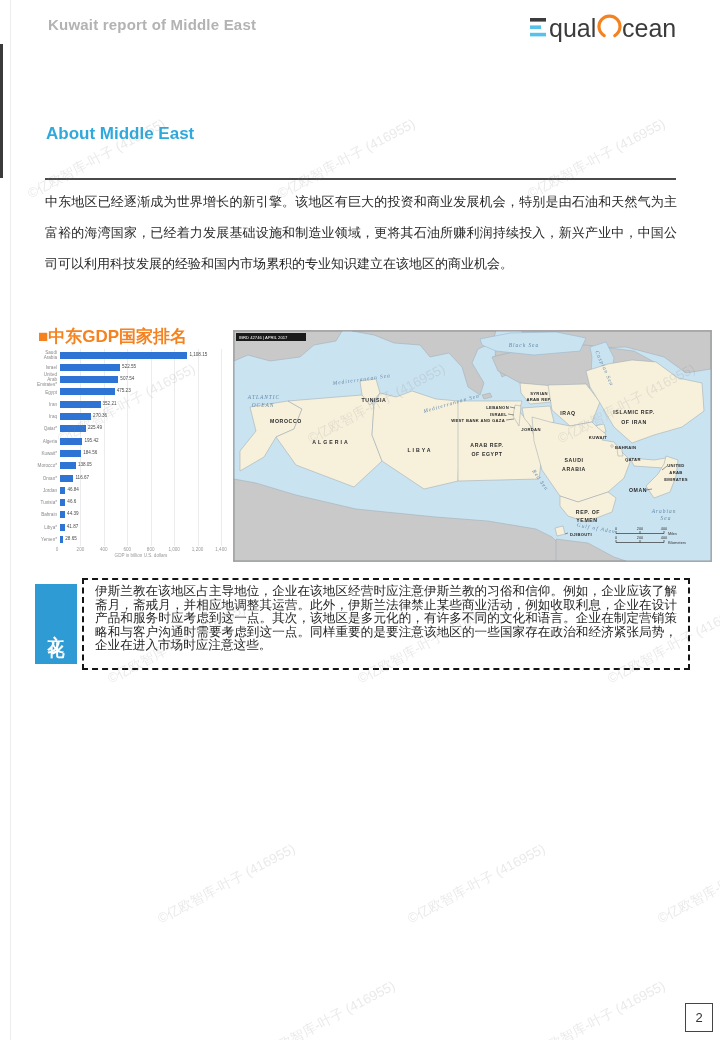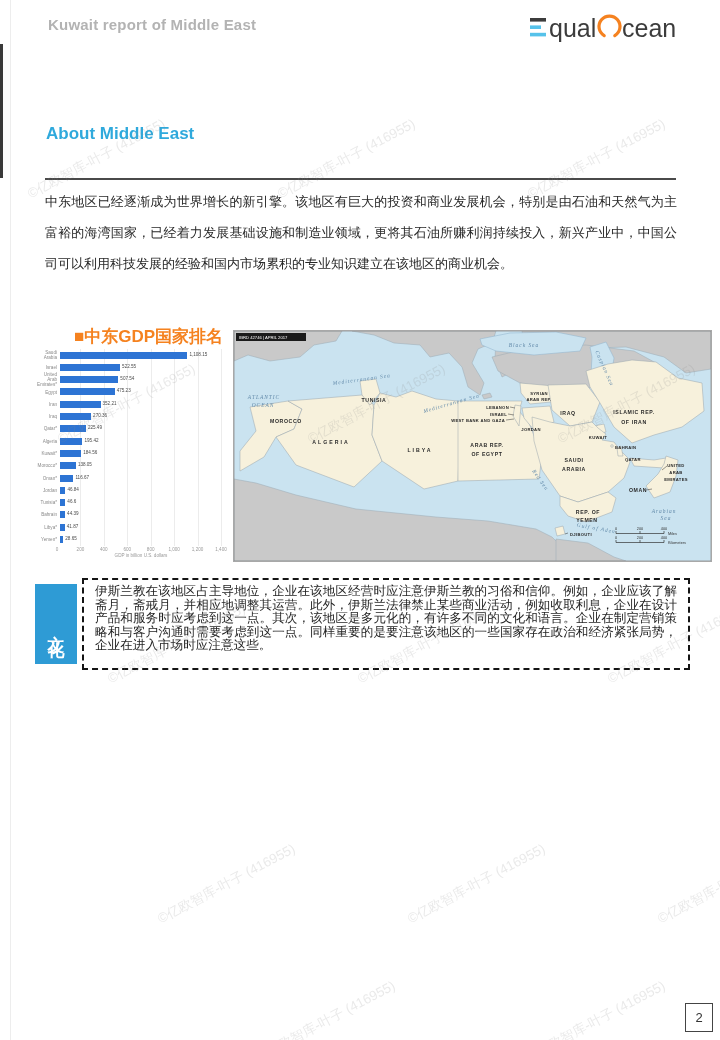--- a/index.html
+++ b/index.html
@@ -12,21 +12,21 @@
   .edge-strip{position:absolute;left:0;top:44px;width:3px;height:134px;background:#3a3a3a;}
   .edge-line{position:absolute;left:10px;top:0;width:1px;height:1040px;background:#ededed;}
   
   .title-row{position:absolute;left:44px;top:108px;display:flex;align-items:flex-end;}
   .title-zh{font-size:48px;line-height:1.15;font-weight:bold;color:#17a8e4;letter-spacing:1px;}
   .title-en{font-size:17px;font-weight:bold;color:#2fa9dc;margin:16px 0 6px 2px;}
   .title-underline{position:absolute;left:45px;top:178px;width:631px;height:2px;background:#4a4a4a;}
   .intro{position:absolute;left:45px;top:186px;width:632px;font-size:13px;line-height:31px;
          text-align:justify;color:#272727;font-weight:500;}
   
-  .chart-title{position:absolute;left:38px;top:325px;font-size:17px;font-weight:bold;color:#f5821f;margin-left:36px;}
+  .chart-title{position:absolute;left:38px;top:325px;font-size:17px;font-weight:bold;color:#f5821f;}
   .chart{position:absolute;left:35px;top:349px;width:190px;}
   .c-wrap{position:relative;}
   .c-grid{position:absolute;left:22px;right:4px;top:0;height:197px;}
   .c-gl{position:absolute;top:0;bottom:0;width:1px;background:#ececec;}
   .c-row{display:flex;align-items:center;height:12.3px;position:relative;}
   .c-lab{width:22px;padding-right:3px;font-size:4.6px;line-height:1.1;color:#8a8a8a;text-align:right;}
   .c-plot{flex:1;position:relative;height:100%;margin-right:4px;}
   .c-bar{position:absolute;left:0;top:2.6px;height:7px;background:#2d74d4;}
   .c-val{position:absolute;top:3.6px;font-size:4.6px;color:#4a4a4a;line-height:1;white-space:nowrap;}
   .c-axis{position:relative;margin-left:22px;margin-right:4px;height:7px;}

